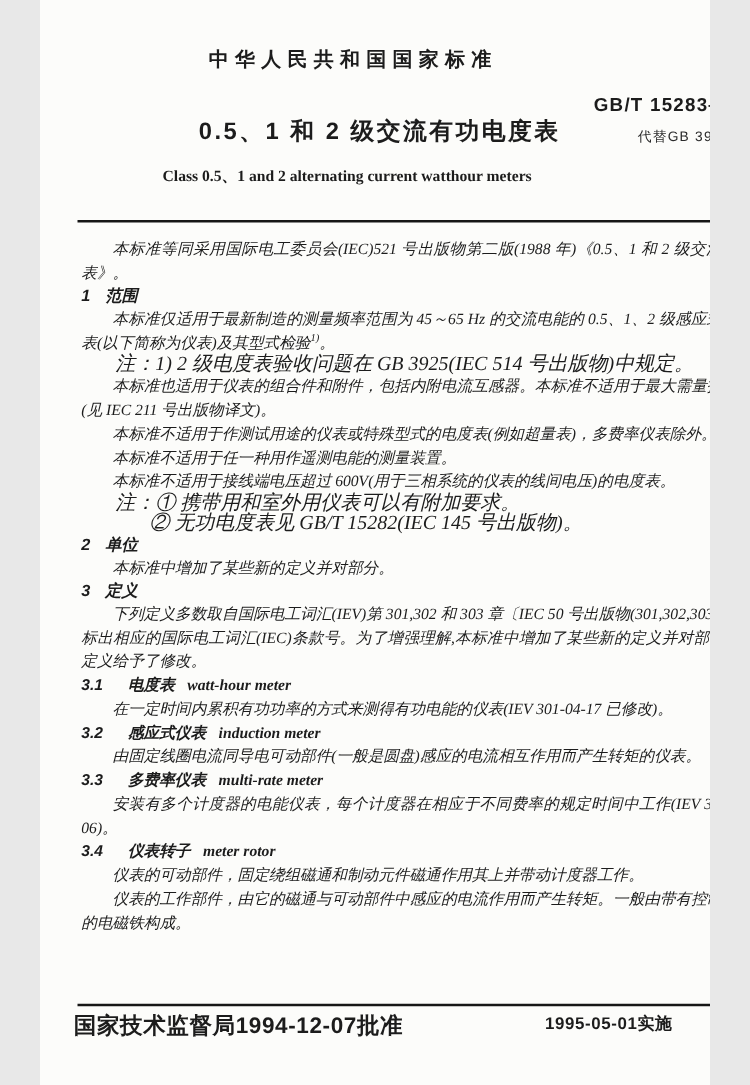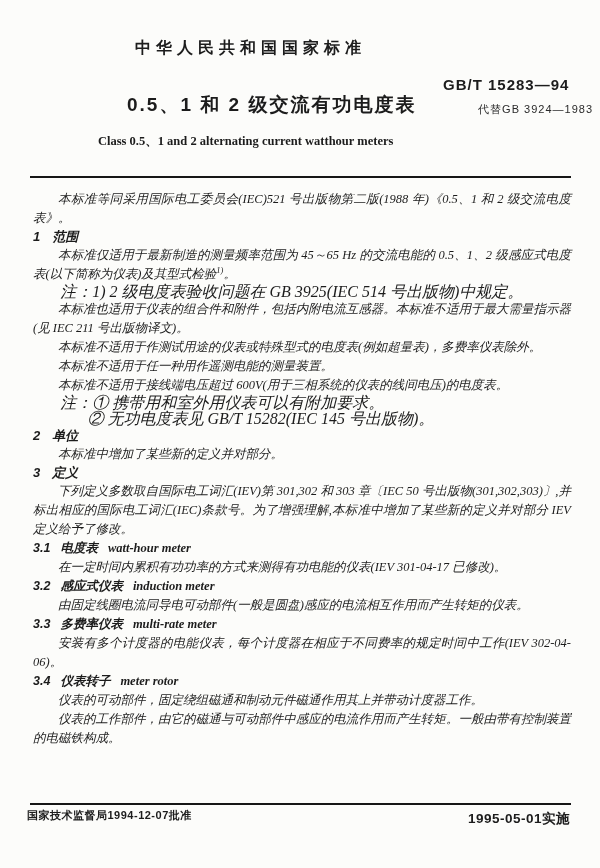--- a/index.html
+++ b/index.html
@@ -1,18 +1,18 @@
 <!DOCTYPE html>
 <html><head>
 <meta charset="utf-8">
 <style>
   html,body { margin:0; padding:0; background:#e8e8e8; }
   .page {
     position:relative;
-    width:600px; height:868px;
+    width:536px; height:868px;
     margin:0 auto;
     background:#fcfcfa;
     color:#1c1c1c;
     font-family:"Liberation Serif", serif;
     overflow:hidden;
   }
   
   .header { position:absolute; left:0; top:0; width:600px; height:178px; }
   .std-label {
     position:absolute; left:135px; top:38px;
@@ -68,35 +68,35 @@
     padding-left:1.7em; text-indent:0;
   }
   .note-cont { padding-left:3.4em; }
   sup.fnote { font-size:8.5px; line-height:0; vertical-align:super; }
   
   .def-head {
     margin:0; line-height:19px; text-indent:0;
     font-family:"Liberation Sans", sans-serif;
     font-weight:bold; font-size:12.5px;
   }
-  .def-head .def-num { margin-right:10px; }
+  .def-head .def-num { margin-right:20px; }
   .def-head .def-en {
     font-family:"Liberation Serif", serif;
     font-weight:bold; font-size:12.5px; margin-left:10px;
   }
   .def-body { text-indent:2em; line-height:19px; }
   
   .footer-rule {
     position:absolute; left:30px; top:803px; width:541px; height:2px;
     background:#161616;
   }
   .footer-left {
     position:absolute; left:27px; top:808px;
     font-family:"Liberation Sans", sans-serif;
-    font-weight:bold; font-size:11px; letter-spacing:0.5px; white-space:nowrap;
+    font-weight:bold; font-size:18px; letter-spacing:0.5px; white-space:nowrap;
   }
   .footer-right {
     position:absolute; right:30px; top:810px;
     font-family:"Liberation Sans", sans-serif;
     font-weight:bold; font-size:13.5px; letter-spacing:0.5px; white-space:nowrap;
   }
 </style>
 </head>
 <body>
 

